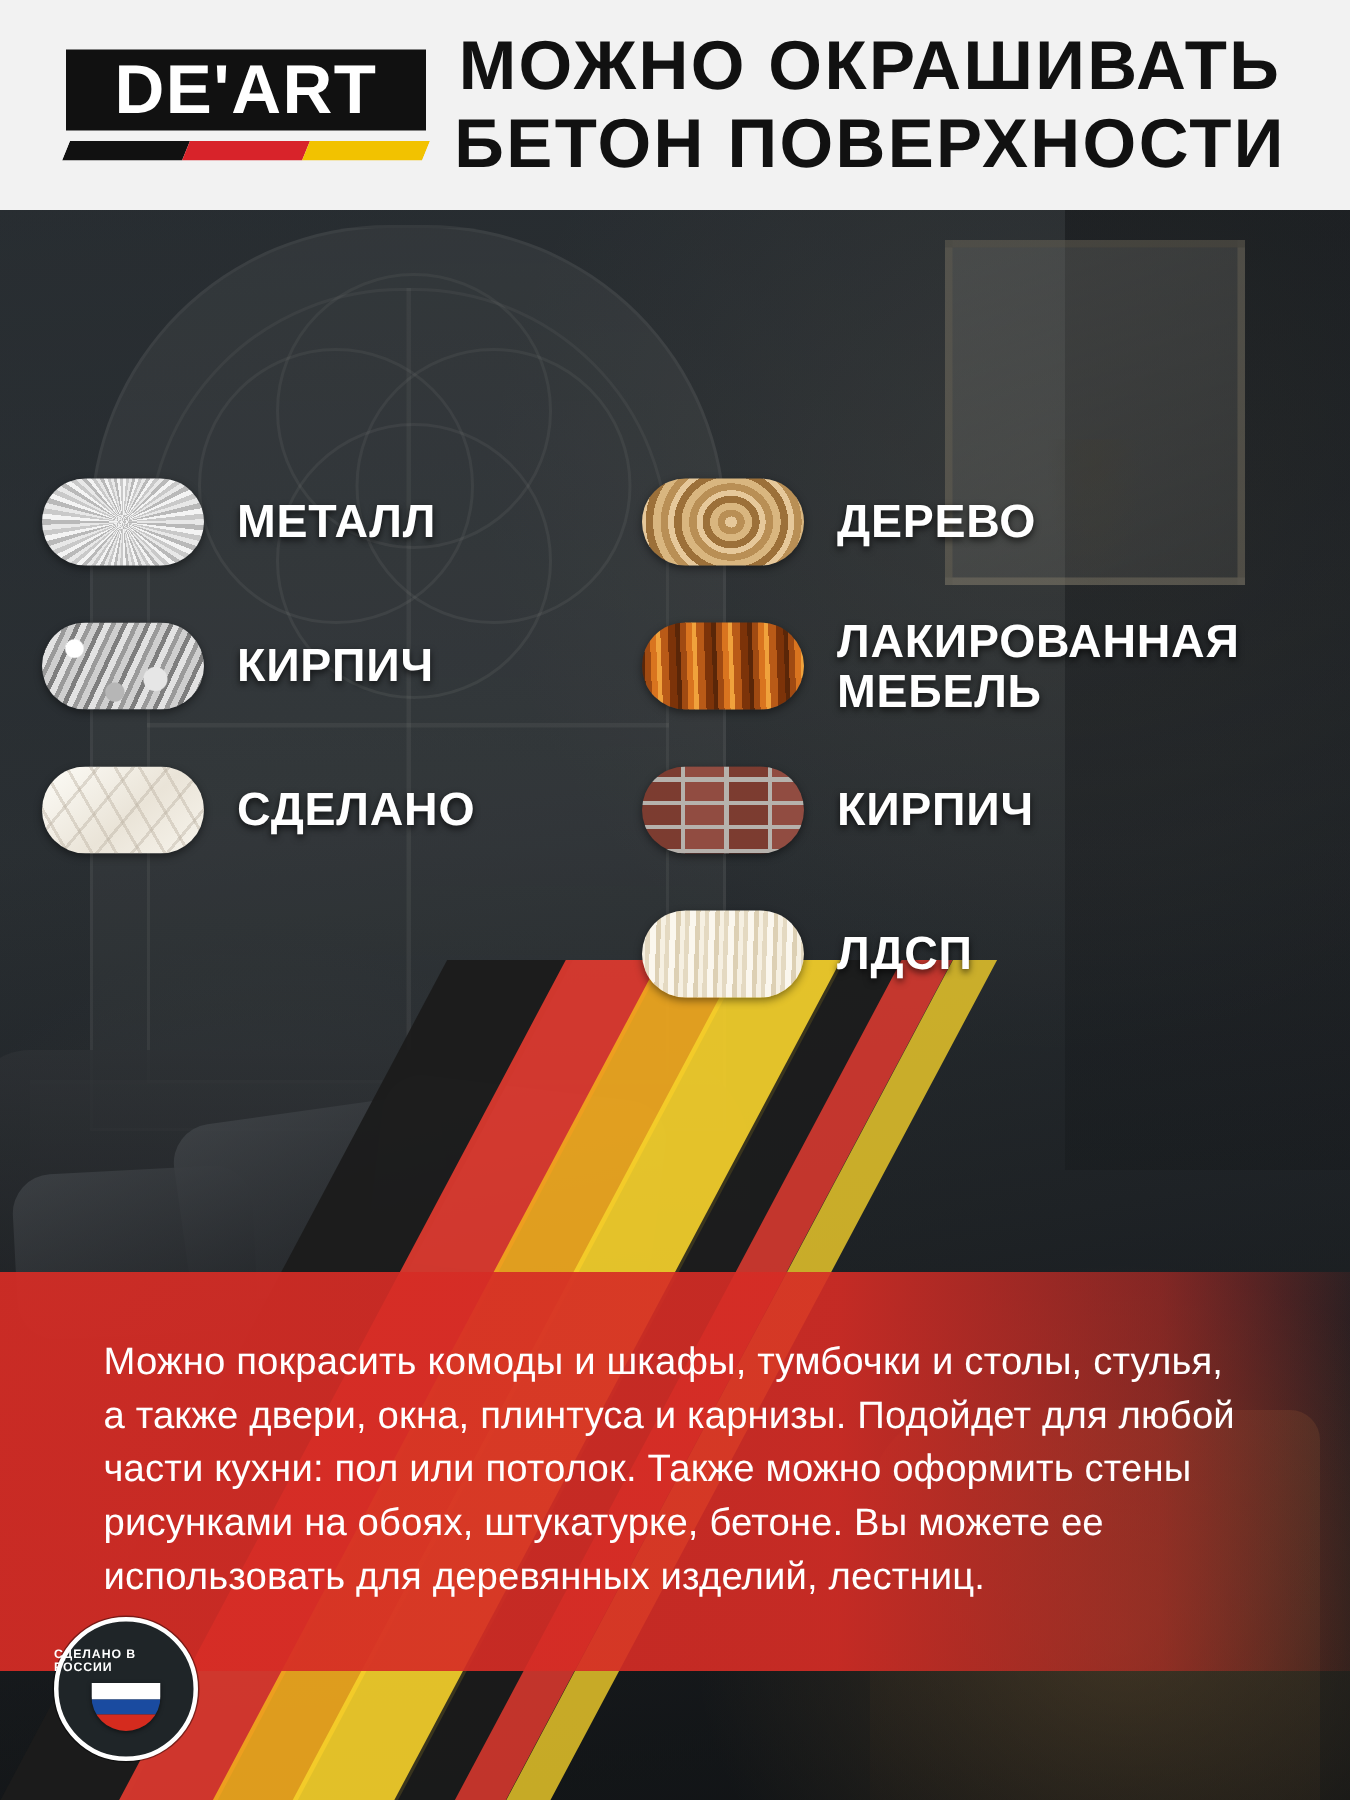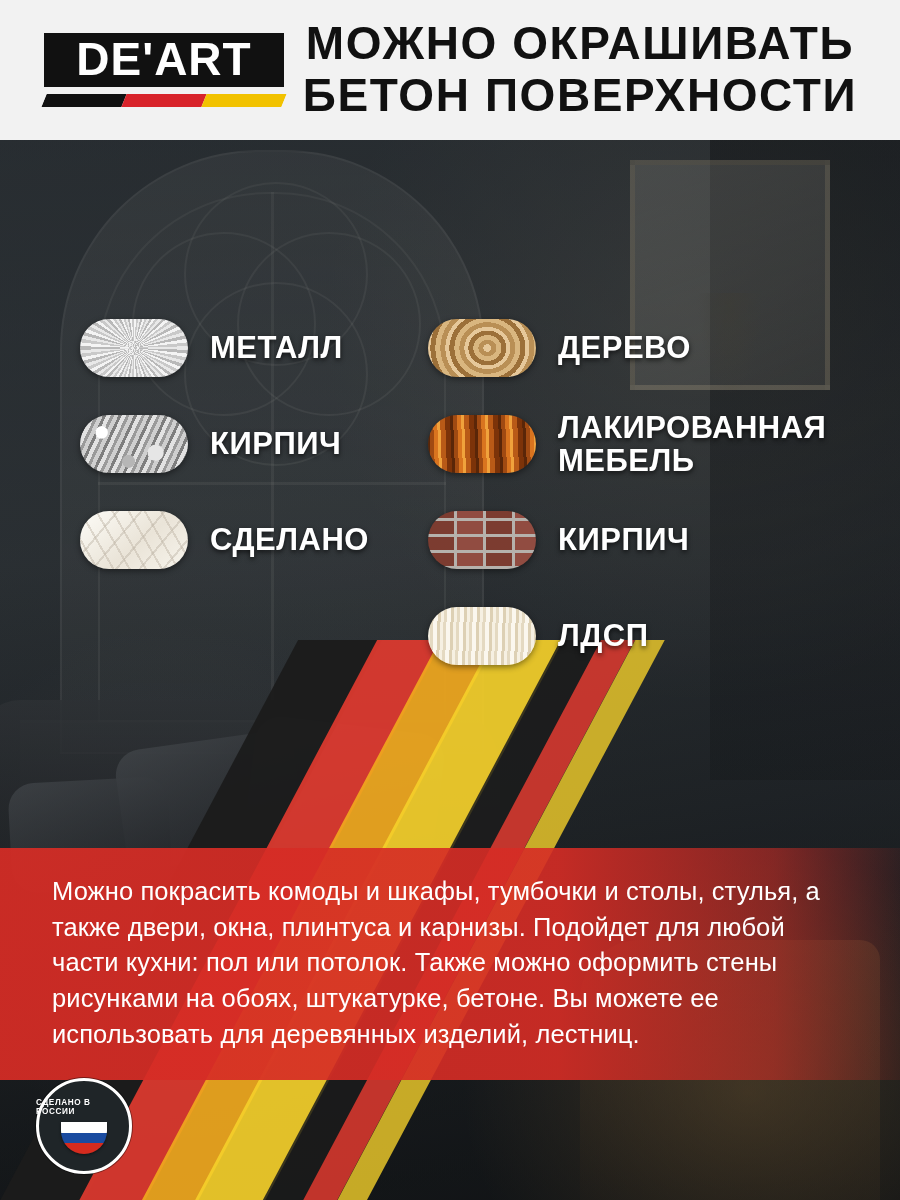--- a/index.html
+++ b/index.html
@@ -204,21 +204,21 @@
   .materials {
     position: absolute;
     left: 0; top: 300px;
     width: 900px;
     z-index: 10;
     display: flex;
     flex-wrap: wrap;
   }
   .mat-col {
     width: 420px;
-    padding-left: 80px;
+    padding-left: 28px;
     box-sizing: border-box;
   }
   .mat-col.right { padding-left: 8px; }
   .mat-row {
     display: flex;
     align-items: center;
     height: 96px;
   }
   .swatch {
     width: 108px;
@@ -295,21 +295,21 @@
     padding: 26px 58px 28px 52px;
     box-sizing: border-box;
     z-index: 12;
     background: linear-gradient(90deg,
         rgba(214,44,37,0.93) 0%,
         rgba(214,44,37,0.90) 62%,
         rgba(214,44,37,0.55) 86%,
         rgba(214,44,37,0.10) 100%);
   }
   .desc p {
-    margin: 0;
+    margin: 17px;
     color: #ffffff;
     font-size: 25.5px;
     line-height: 1.40;
     letter-spacing: 0.1px;
   }
 
   
   .badge {
     position: absolute;
     left: 36px; bottom: 26px;

